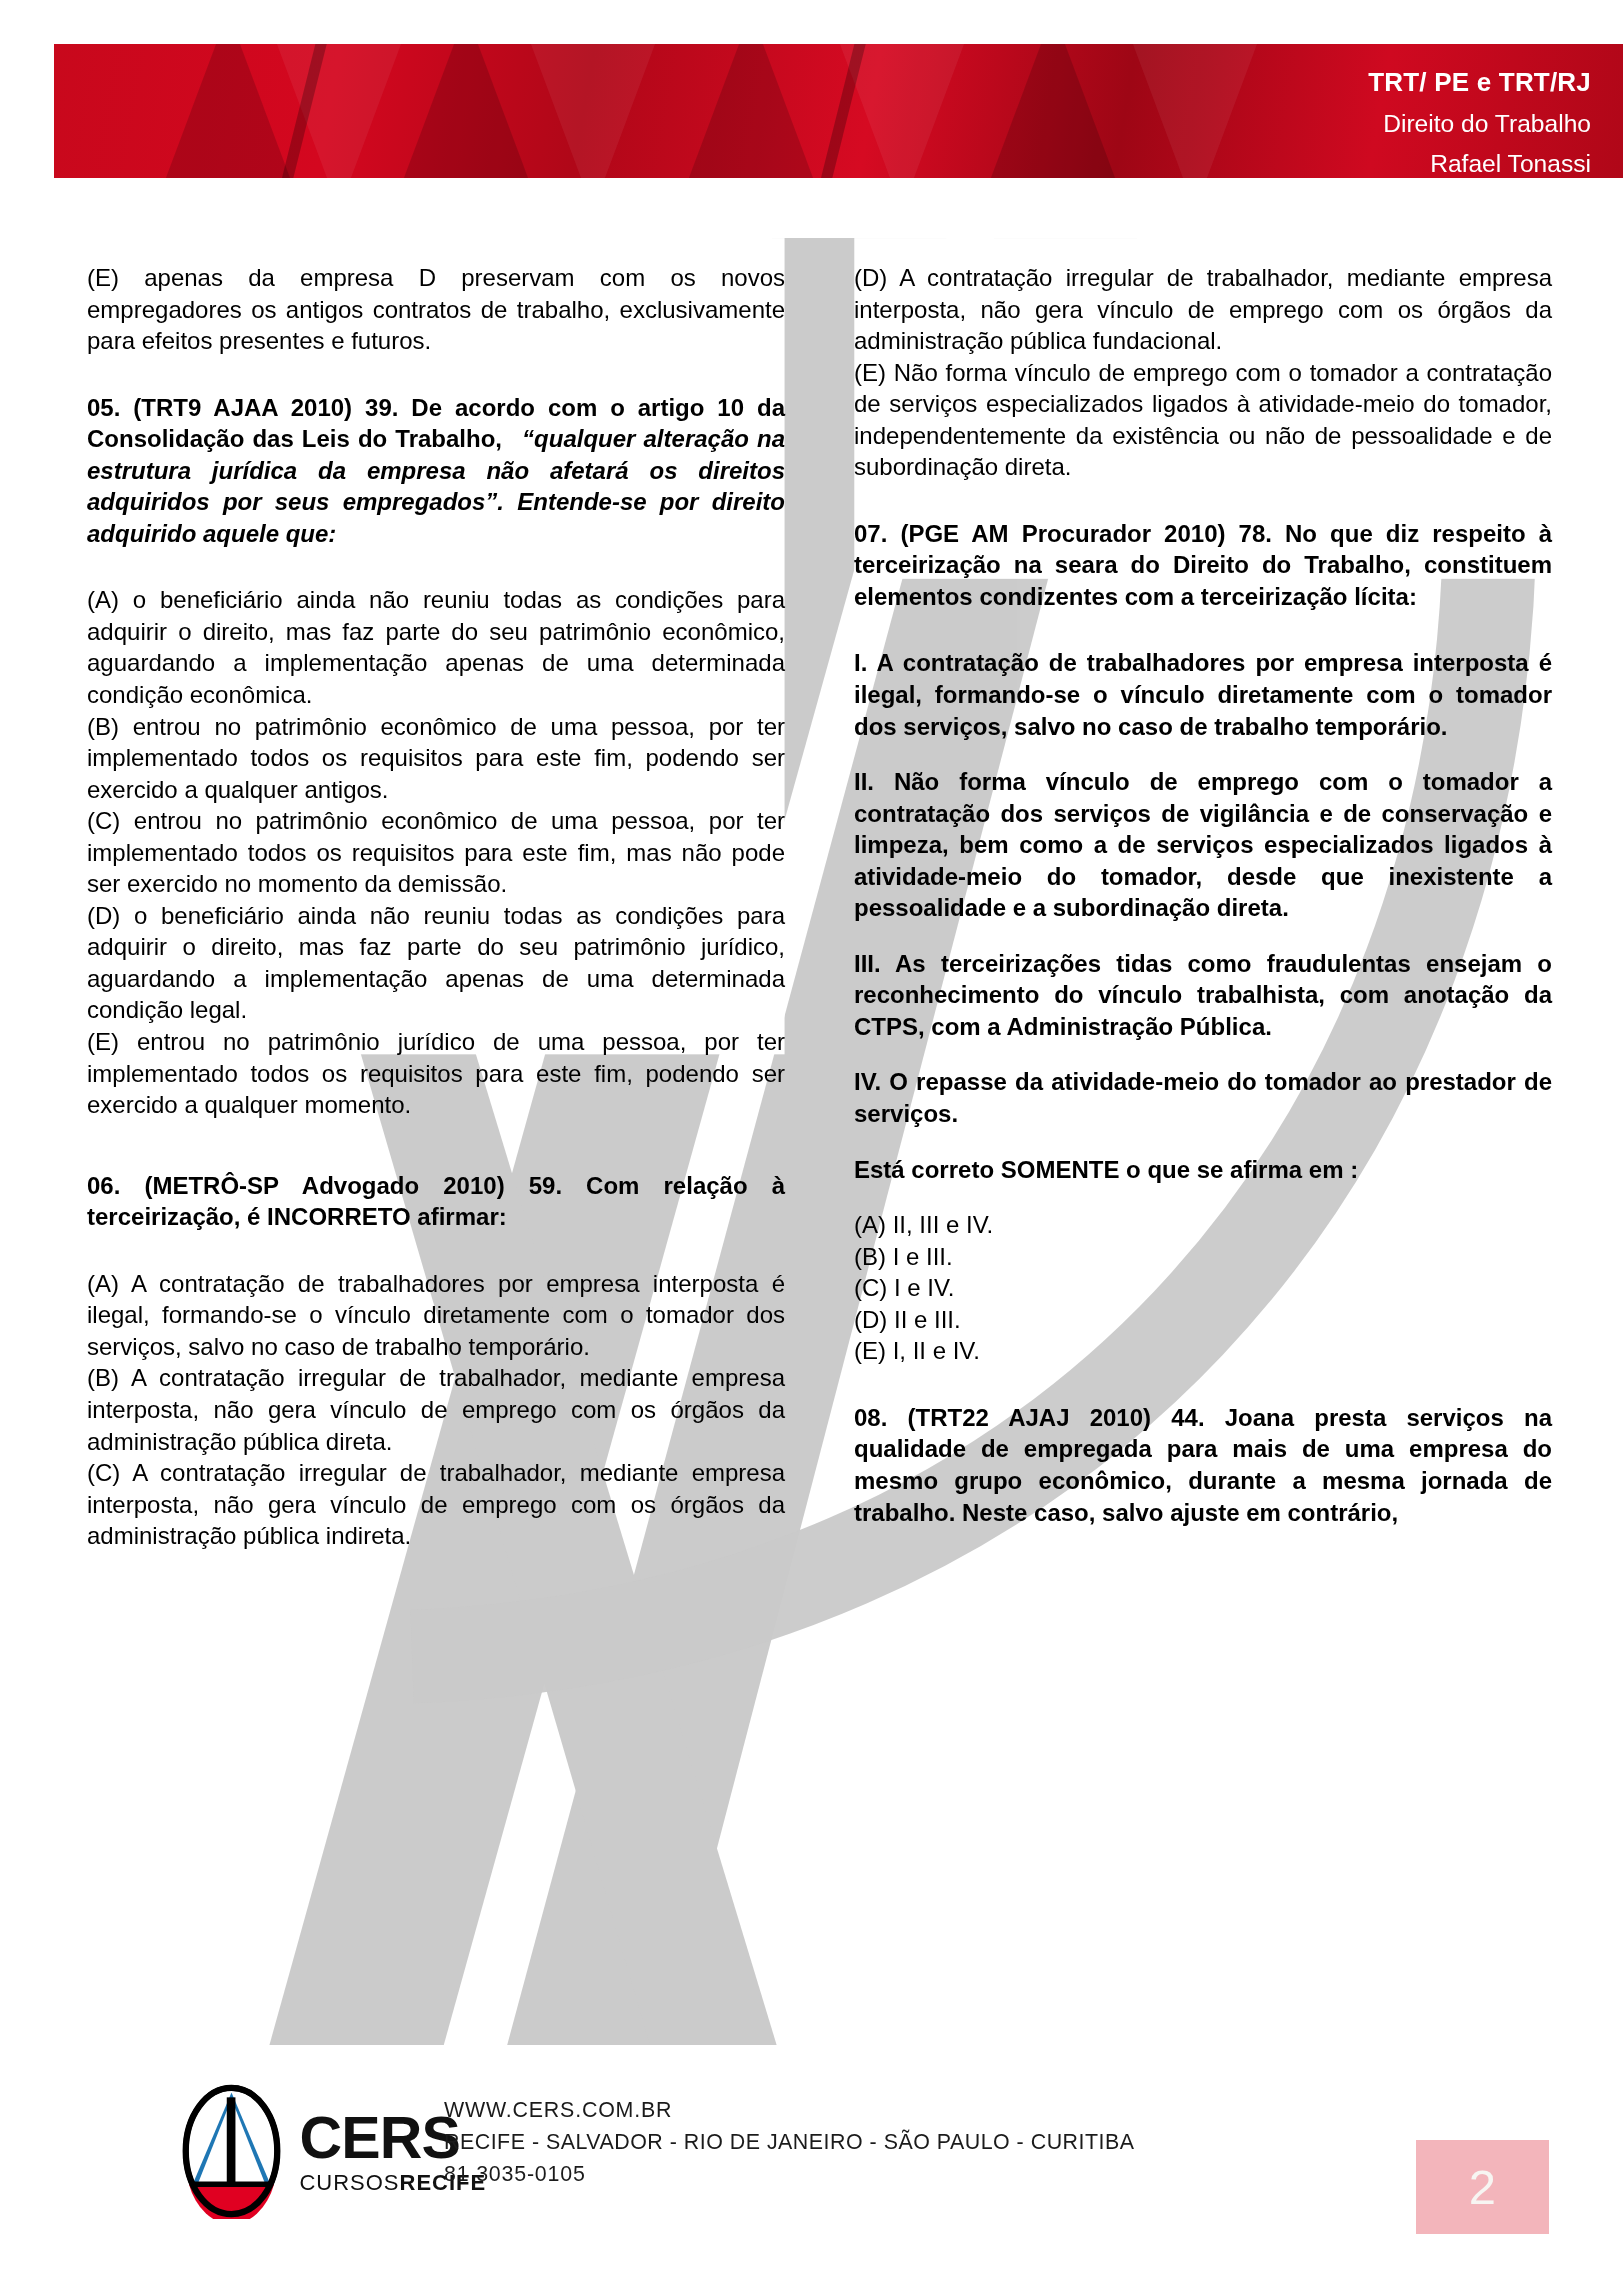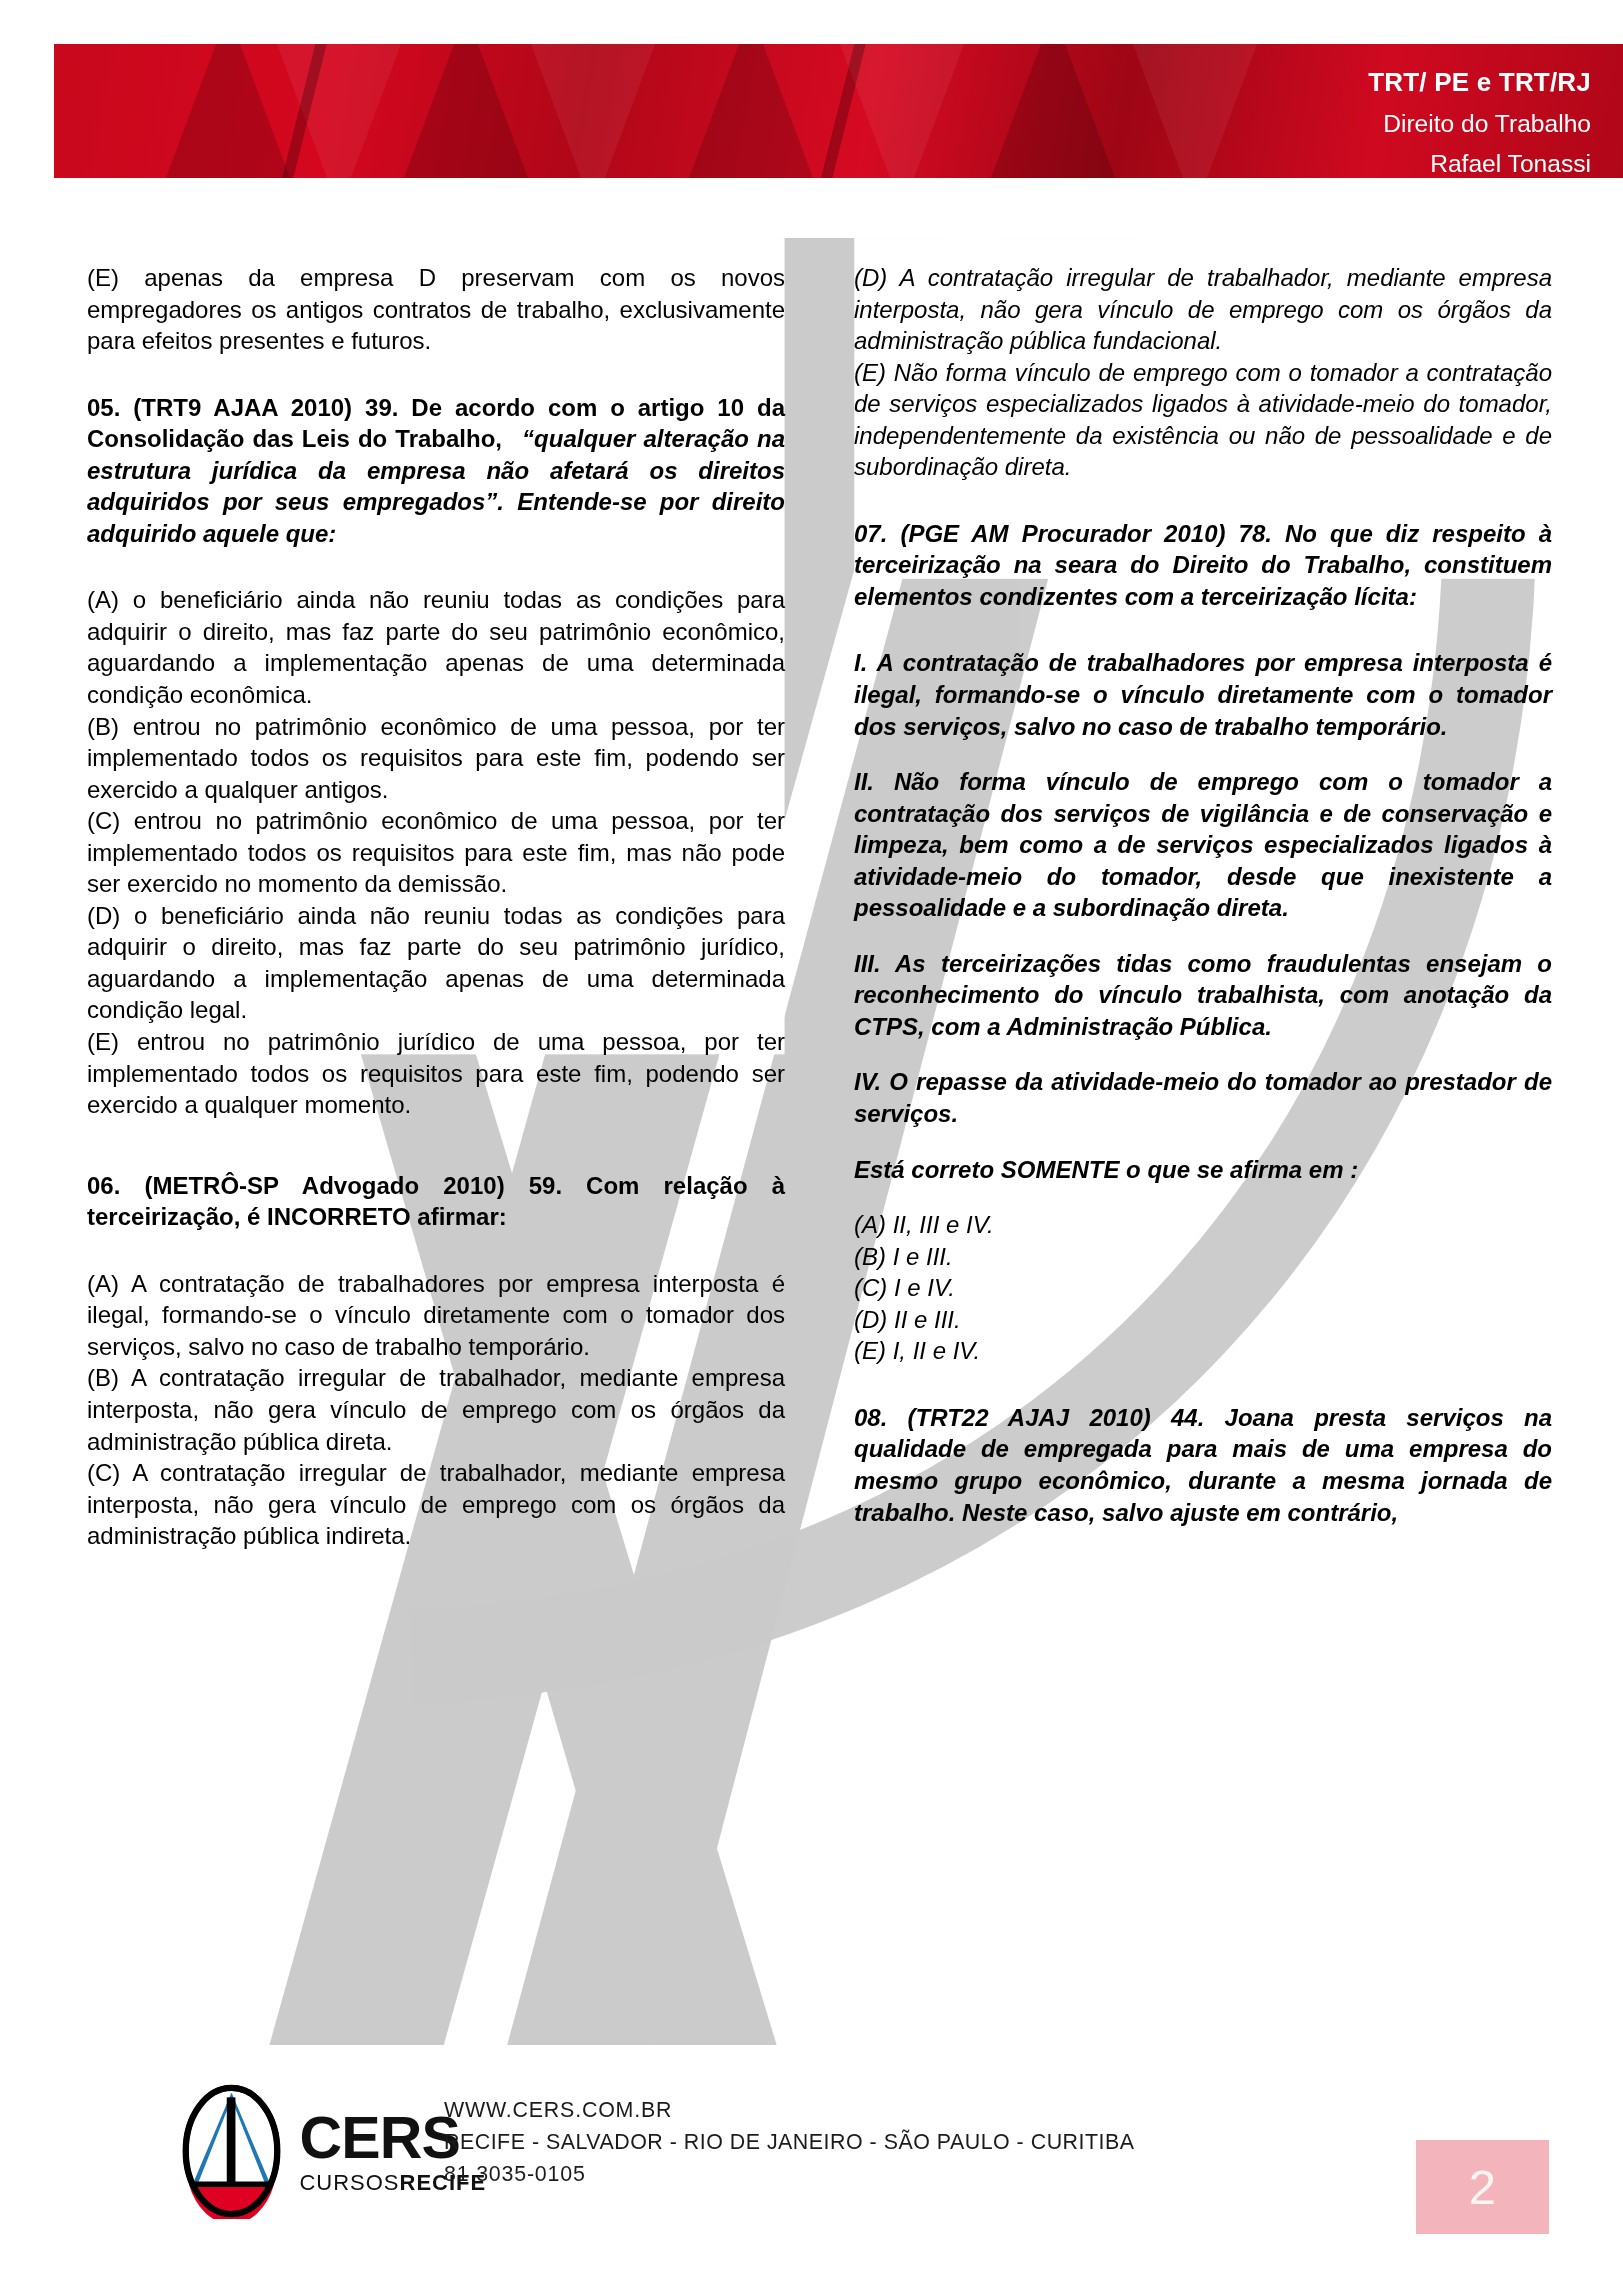--- a/index.html
+++ b/index.html
@@ -94,21 +94,21 @@
     height: 1752px;
     z-index: 2;
     padding-left: 43px;
   }
   .column {
     position: absolute;
     top: 0;
     width: 698px;
   }
   .col-left  { left: 87px; }
-  .col-right { left: 854px; font-style: italic; }
+  .col-right { left: 854px; }
 
   p.tx {
     margin: 0;
     font-size: 24px;
     line-height: 1.315;
     text-align: justify;
     text-justify: inter-word;
     hyphens: none;
   }
   p.tx.last { text-align: left; }

